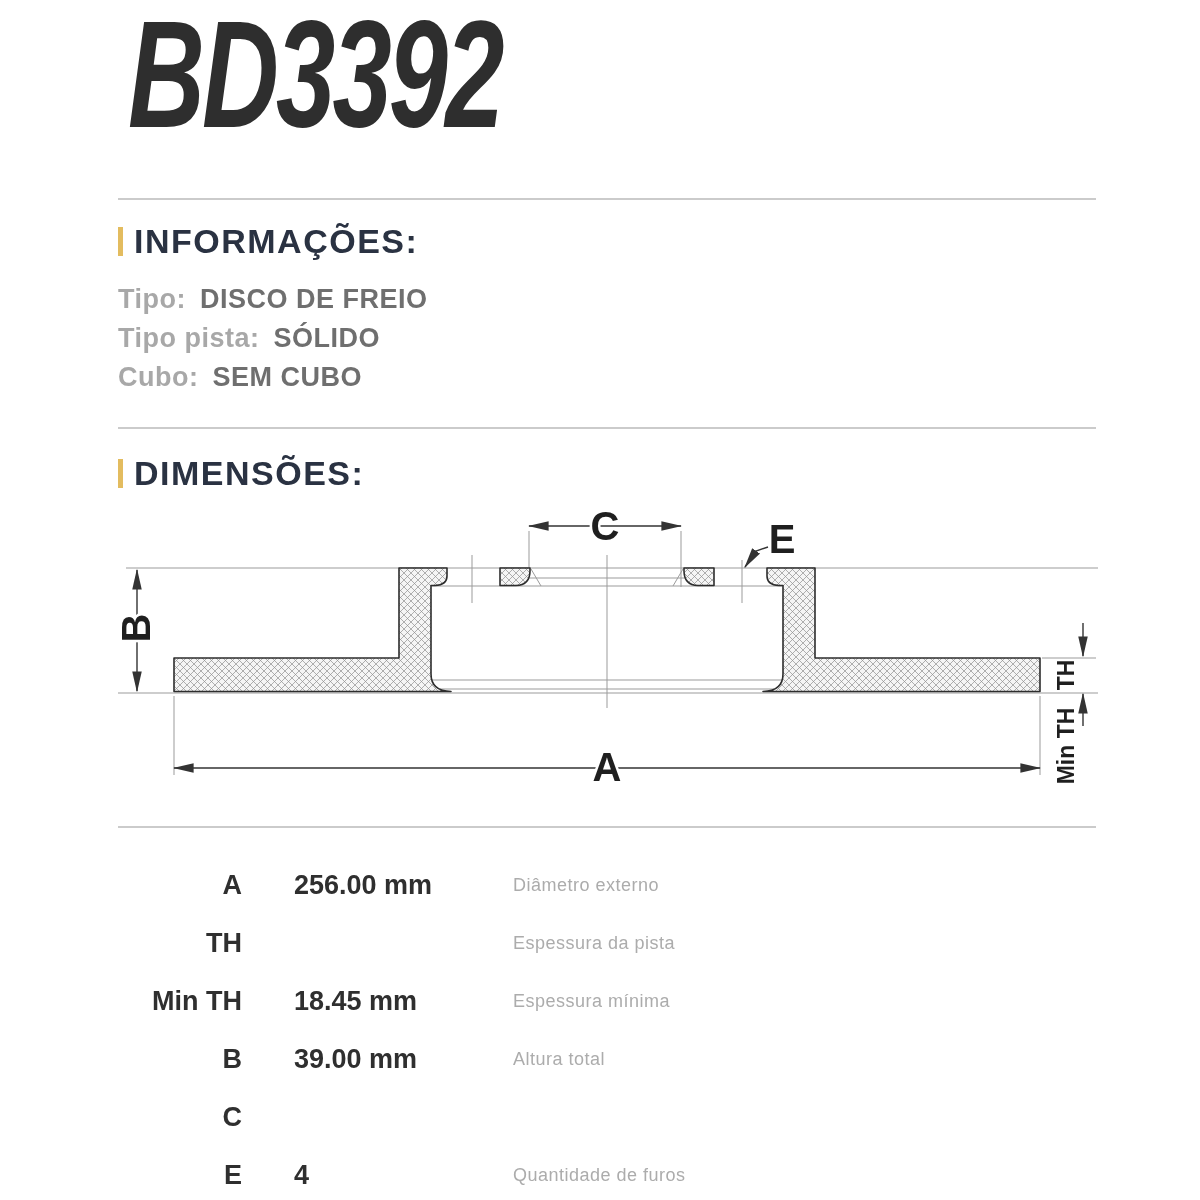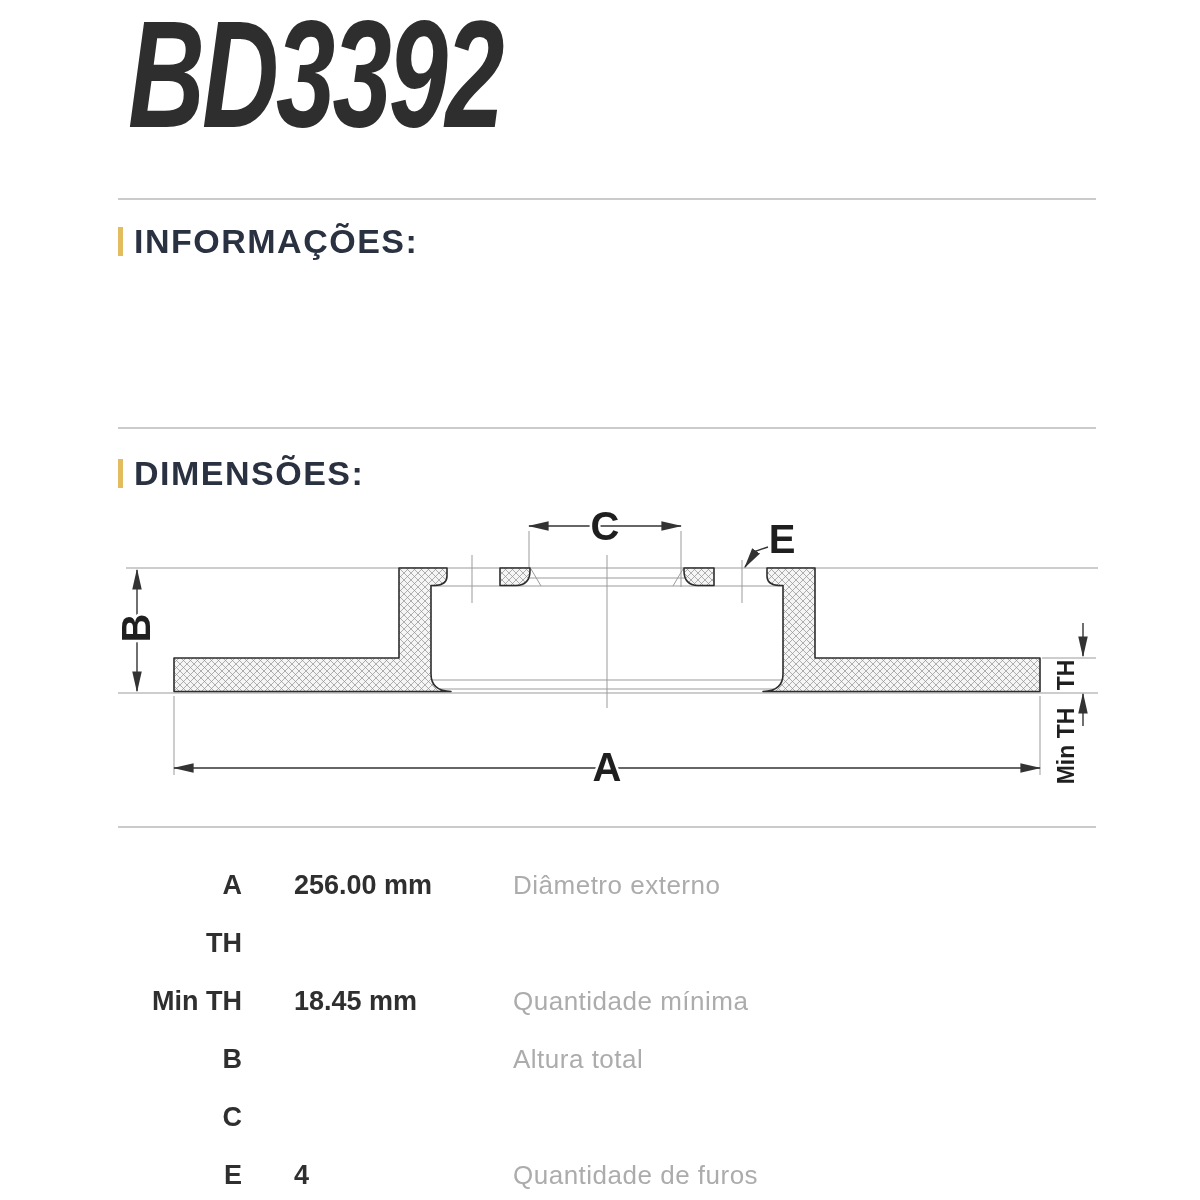--- a/index.html
+++ b/index.html
@@ -26,36 +26,50 @@
   .dim-label-big{font-size:40px;paint-order:stroke;stroke:#ffffff;stroke-width:5px;}
   .dim-label-small{font-size:23px;paint-order:stroke;stroke:#ffffff;stroke-width:4px;}
 
   .dim-table{position:absolute;left:110px;top:848px;width:980px;}
   .t-row{position:relative;height:58px;}
   .t-key{position:absolute;left:0;width:132px;text-align:right;line-height:58px;
          font-size:27px;font-weight:700;color:#2f2f2f;}
   .t-value{position:absolute;left:184px;line-height:58px;
          font-size:27px;font-weight:700;color:#2f2f2f;}
   .t-desc{position:absolute;left:403px;line-height:58px;
-         font-size:26px;font-weight:400;color:#acacac;letter-spacing:.5px;}
+         font-size:18px;font-weight:400;color:#acacac;letter-spacing:.5px;}
 </style>
 </head>
 <body>
 
 <div id="page">
 
   <div class="title">BD3392</div>
 
   <div class="divider" style="top:190px"></div>
 
   <div class="section-heading" style="top:214px">
     <div class="accent-bar"></div>
     <div class="h-text">INFORMAÇÕES:</div>
   </div>
 
+  <div class="info-rows">
+    <div class="info-row">
+      <span class="info-label">Tipo:</span>
+      <span class="info-value">DISCO DE FREIO</span>
+    </div>
+    <div class="info-row">
+      <span class="info-label">Tipo pista:</span>
+      <span class="info-value">SÓLIDO</span>
+    </div>
+    <div class="info-row">
+      <span class="info-label">Cubo:</span>
+      <span class="info-value">SEM CUBO</span>
+    </div>
+  </div>
 
   <div class="divider" style="top:419px"></div>
 
   <div class="section-heading" style="top:446px">
     <div class="accent-bar"></div>
     <div class="h-text">DIMENSÕES:</div>
   </div>
 
   <svg class="diagram" viewBox="0 0 1000 310">
     <defs>
@@ -114,28 +128,30 @@
   <div class="divider" style="top:818px"></div>
 
   <div class="dim-table">
     <div class="t-row">
       <span class="t-key">A</span>
       <span class="t-value">256.00 mm</span>
       <span class="t-desc">Diâmetro externo</span>
     </div>
     <div class="t-row">
       <span class="t-key">TH</span>
+      <span class="t-desc">Espessura da pista</span>
     </div>
     <div class="t-row">
       <span class="t-key">Min TH</span>
       <span class="t-value">18.45 mm</span>
-      <span class="t-desc">Quantidade mínima</span>
+      <span class="t-desc">Espessura mínima</span>
     </div>
     <div class="t-row">
       <span class="t-key">B</span>
+      <span class="t-value">39.00 mm</span>
       <span class="t-desc">Altura total</span>
     </div>
     <div class="t-row">
       <span class="t-key">C</span>
     </div>
     <div class="t-row">
       <span class="t-key">E</span>
       <span class="t-value">4</span>
       <span class="t-desc">Quantidade de furos</span>
     </div>

